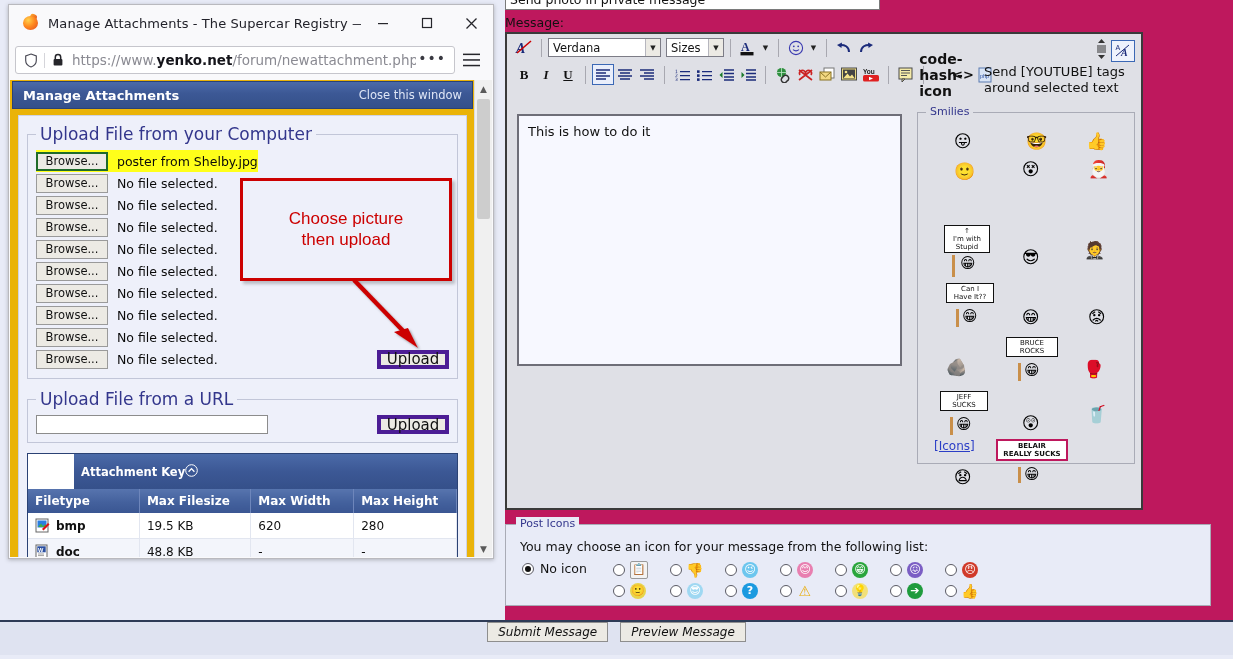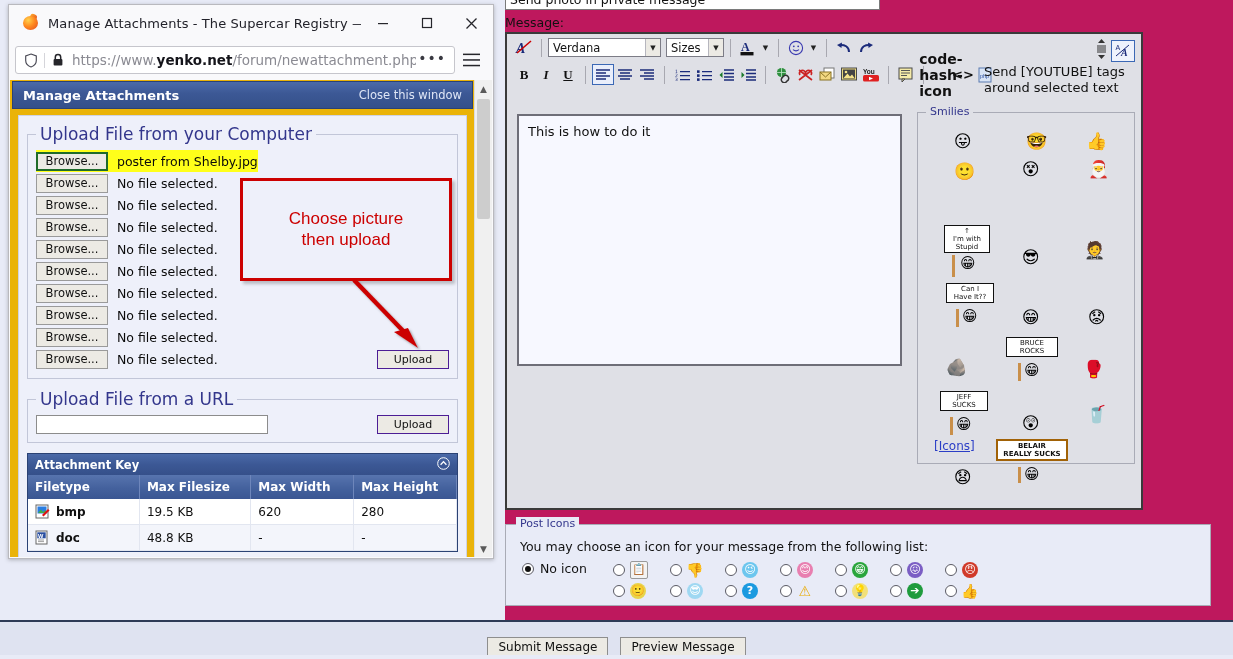--- a/index.html
+++ b/index.html
@@ -83,35 +83,35 @@
     width:72px;height:19px;background:#eceae4;border:1px solid #9a9a9a;
     font-size:11.5px;color:#111;display:flex;align-items:center;justify-content:center;
     font-family:"DejaVu Sans","Liberation Sans",sans-serif;box-sizing:border-box;
   }
   .up-row .fname{margin-left:9px;font-size:12.5px;color:#0a0a0a;white-space:nowrap;}
   .up-row.hl{background:#ffff1a;display:inline-flex;}
   .up-row.hl .browse-btn{border:2px solid #1f6b2a;}
   .hl-wrap{display:flex;}
 
   .upload-btn{
-    width:72px;height:19px;background:#eceae4;border:1px solid #4c1d95;
-    font-size:11px;color:#111;display:flex;align-items:center;justify-content:center;box-sizing:border-box;
+    width:72px;height:19px;background:#eceae4;border:4px solid #4c1d95;
+    font-size:15px;color:#111;display:flex;align-items:center;justify-content:center;box-sizing:border-box;
   }
   .url-row{display:flex;align-items:center;justify-content:space-between;}
   .url-input{
     width:232px;height:19px;background:#fff;border:1px solid #8c8c8c;box-sizing:border-box;
     font-size:12px;padding:0 3px;
   }
 
   
   .akey{border:1px solid #2b4274;background:#fff;}
   .akey-hd{
     height:21px;background:linear-gradient(180deg,#4b6aa8 0%,#3c5895 50%,#35508a 100%);
-    display:flex;align-items:center;justify-content:space-between;padding:0 7px;
-    color:#fff;font-weight:bold;font-size:11.5px;
+    display:flex;align-items:center;justify-content:flex-start;padding:7px 7px;
+    color:#fff;font-weight:bold;font-size:11.5px;margin-left:46px;
   }
   .akey table{border-collapse:collapse;width:100%;font-size:12px;}
   .akey th{
     background:linear-gradient(180deg,#5774ae 0%,#44619d 55%,#3a5692 100%);
     color:#fff;font-weight:bold;text-align:left;padding:5px 7px;font-size:12px;
     border-right:1px solid #6e86bb;
   }
   .akey td{padding:5px 7px;border-right:1px solid #e2e6f0;border-bottom:1px solid #e2e6f0;color:#111;}
   .akey tr.r0 td{background:#fff;}
   .akey tr.r1 td{background:#f3f5fb;}
@@ -180,21 +180,21 @@
     border:1px solid #a9abb6;box-sizing:border-box;background:#dfe0e6;
   }
   .smilies-fs > .lg{position:absolute;left:8px;top:-8px;background:#dfe0e6;padding:0 4px;font-size:11px;color:#33368c;}
   .smi-grid{position:absolute;left:0;top:10px;width:100%;height:330px;}
   .smi{position:absolute;font-size:17px;line-height:1;}
   .sign{
     position:absolute;background:#fff;border:1px solid #111;color:#111;
     font-size:7px;line-height:1.15;text-align:center;padding:1px 2px;white-space:nowrap;
     font-family:"DejaVu Sans","Liberation Sans",sans-serif;
   }
-  .sign.bold{border:2px solid #a16207;font-weight:bold;}
+  .sign.bold{border:2px solid #be185d;font-weight:bold;}
   .signpost{position:absolute;width:3px;background:#c98f4a;}
   .more-link{position:absolute;left:16px;bottom:10px;font-size:12px;color:#111;}
   .more-link a{color:#2b3ec6;text-decoration:underline;}
 
   
   .posticons{
     position:absolute;left:0px;top:524px;width:706px;height:82px;
     border:1px solid #a9abb6;box-sizing:border-box;background:#e8ebf7;
   }
   .posticons > .lg{position:absolute;left:10px;top:-8px;background:#e8ebf7;padding:0 4px;font-size:11px;color:#33368c;}
@@ -205,21 +205,21 @@
   .radio{width:12px;height:12px;border-radius:50%;background:#fff;border:1px solid #5a5a64;box-sizing:border-box;position:relative;}
   .radio.on::after{content:"";position:absolute;left:2px;top:2px;width:6px;height:6px;border-radius:50%;background:#111;}
   .pi-noicon{display:flex;align-items:center;gap:6px;font-size:12.5px;color:#111;}
   .pi-ic{width:16px;height:16px;border-radius:50%;display:flex;align-items:center;justify-content:center;font-size:11px;color:#fff;}
   .pi-ic.sq{border-radius:2px;}
 
   .bottombar{
     position:absolute;left:0px;top:620px;width:1233px;height:39px;background:#dfe3f1;
     border-top:2px solid #2e3b57;border-bottom:2px solid #2e3b57;box-sizing:border-box;
   }
-  .bb-inner{display:flex;align-items:flex-end;justify-content:center;height:100%;gap:12px;}
+  .bb-inner{display:flex;align-items:flex-start;justify-content:center;height:100%;gap:12px;font-style:italic;}
   .bb-btn{height:20px;min-width:112px;background:#eceae4;border:1px solid #8e8e8e;
     display:flex;align-items:center;justify-content:center;font-size:12px;color:#111;padding:0 10px;box-sizing:border-box;}
 
   .bottom-strip{position:absolute;left:0;top:655px;width:1233px;height:4px;background:#e8ebf7;}
 </style>
 </head>
 <body>
 
 <div class="root">
 

